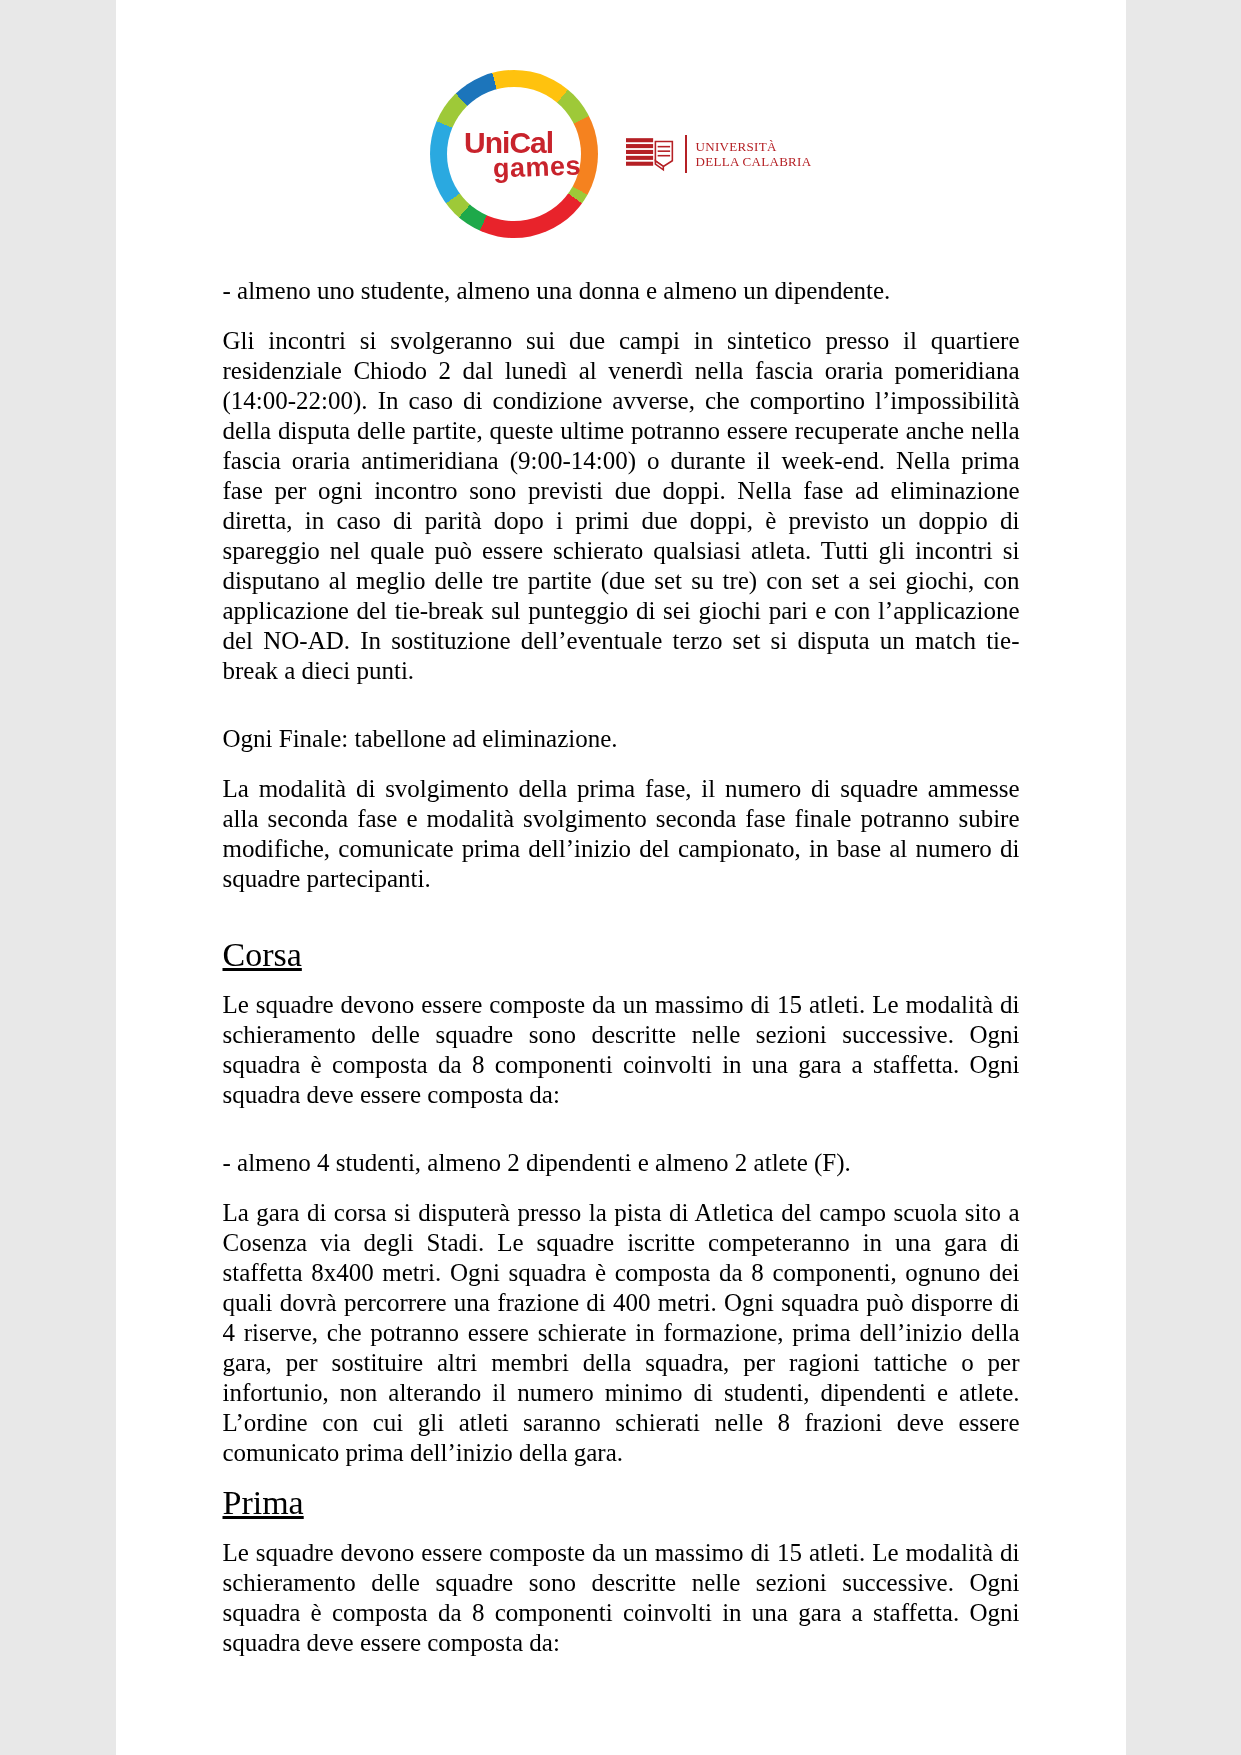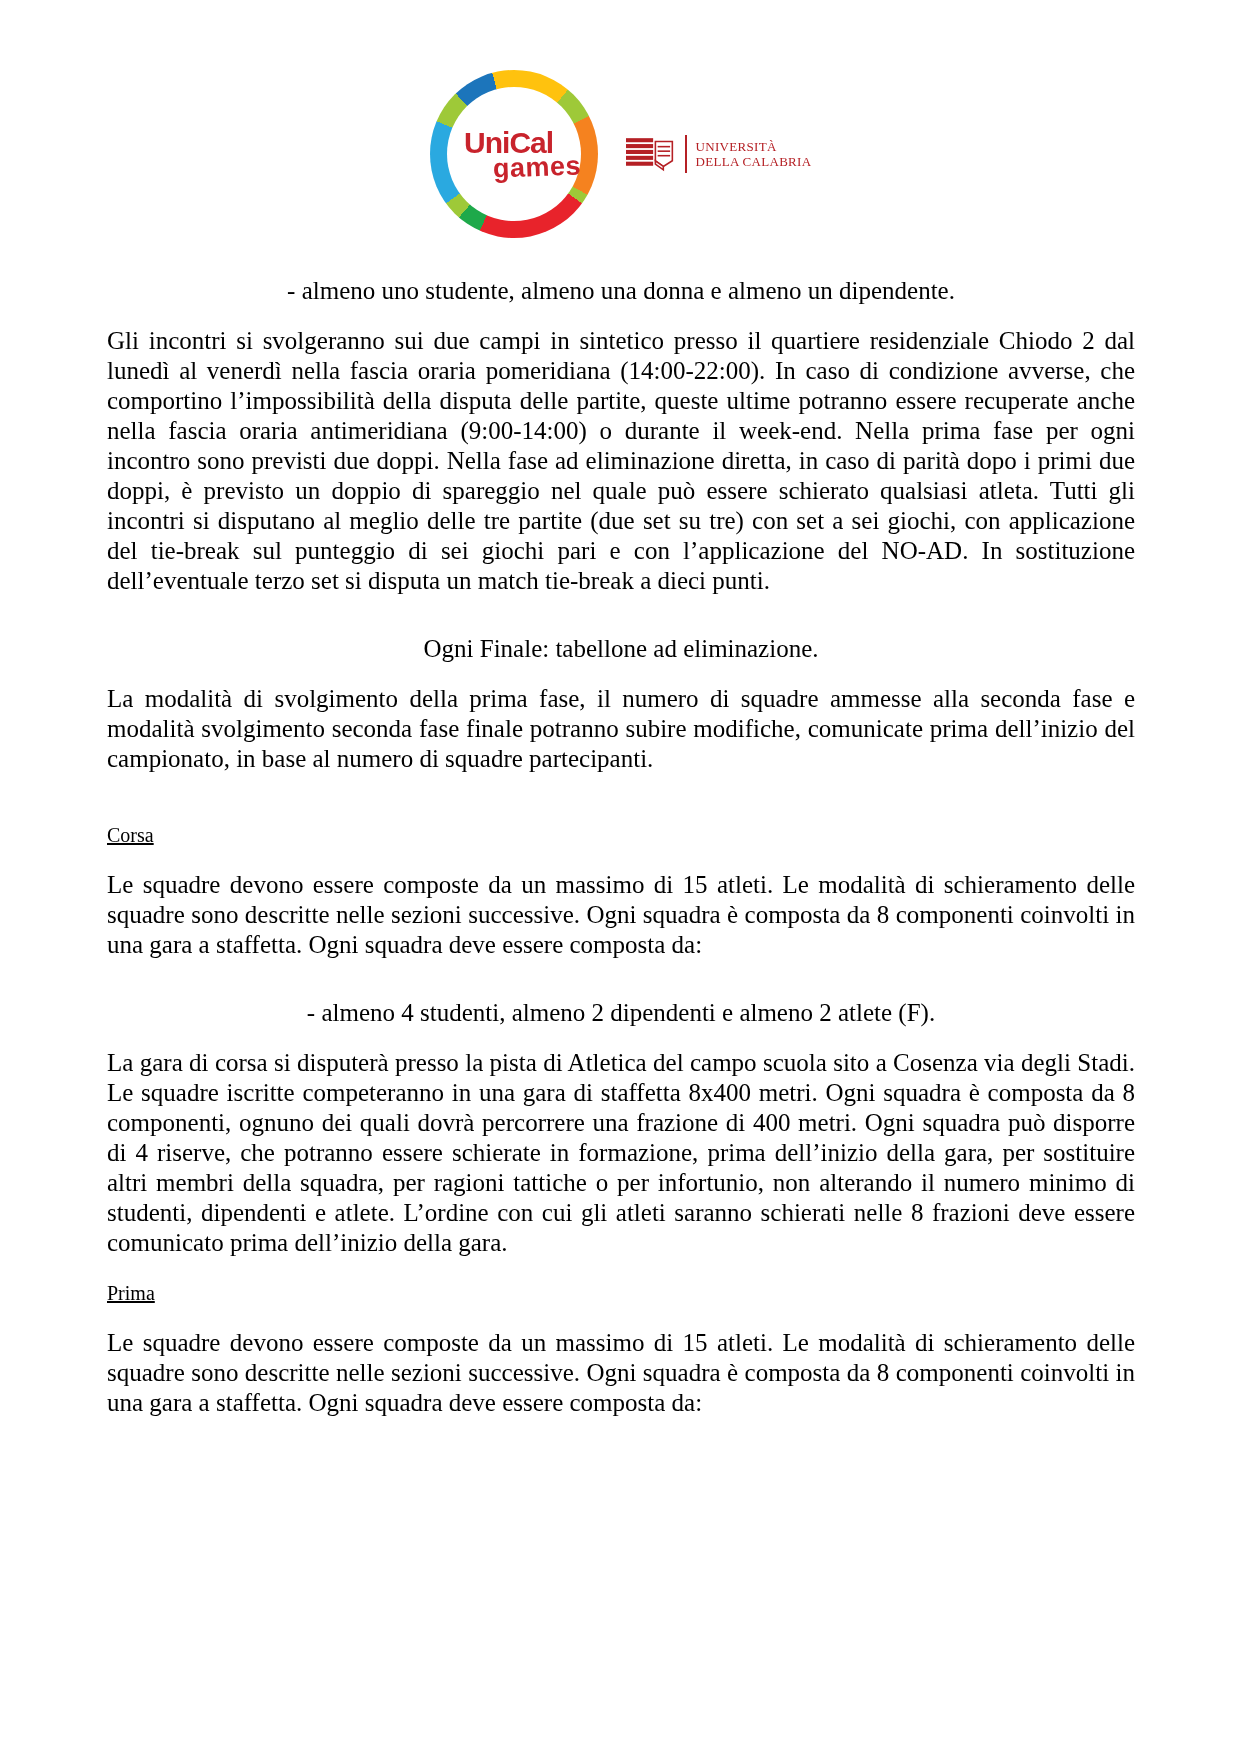--- a/index.html
+++ b/index.html
@@ -1,19 +1,19 @@
 <!DOCTYPE html>
 <html lang="it" style="--page-bg: #FFFFFF; --text: #000000; --games-red: #C8232C; --uni-red: #B52025; --ring-yellow: #FFC20E; --ring-lightgreen: #9EC938; --ring-orange: #F5821F; --ring-red: #E8232B; --ring-green: #1EA94A; --ring-cyan: #2AA9E0; --ring-blue: #1C75BB;"><head>
 <meta charset="utf-8">
 <style>
   * { margin: 0; padding: 0; box-sizing: border-box; }
   html, body { background: #e8e8e8; }
   .page {
     position: relative;
-    width: 1241px;
+    width: 1010px;
     height: 1755px;
     margin: 0 auto;
     background: var(--page-bg, #ffffff);
     overflow: hidden;
     color: var(--text, #000000);
     font-family: "Liberation Serif", "DejaVu Serif", serif;
   }
 
   
   .logo-row {
@@ -90,24 +90,24 @@
   }
 
   
   .doc {
     margin-top: 34px;
     padding: 0 106px 0 107px;
     font-size: 25px;
     line-height: 30px;
   }
   .doc p { margin: 0 0 20px 0; text-align: justify; }
-  .doc p.noj { text-align: center; margin-top: 38px; }
+  .doc p.noj { text-align: left; margin-top: 38px; }
   .doc p.bold { font-weight: bold; text-align: left; }
   .doc .section {
-    font-size: 20px;
+    font-size: 34px;
     font-weight: normal;
     text-decoration: underline;
     margin: 4px 0 20px 0;
   }
   .doc .gap-above { margin-top: 46px; }
 </style>
 </head>
 <body>
 
 <div class="page">

